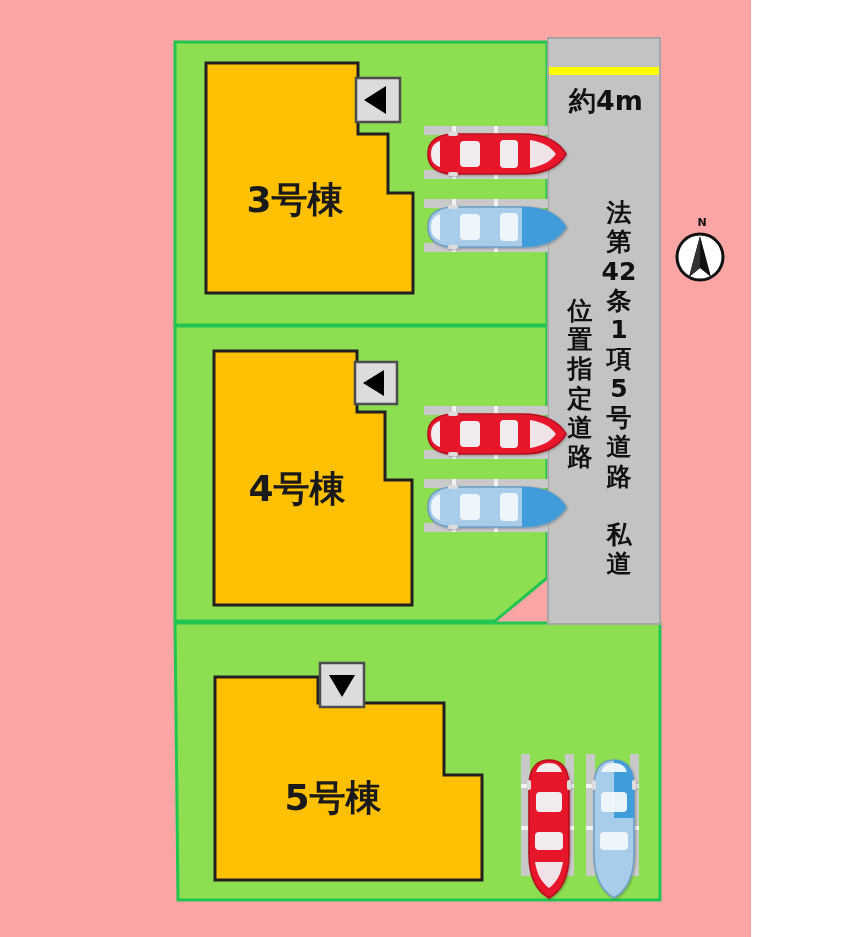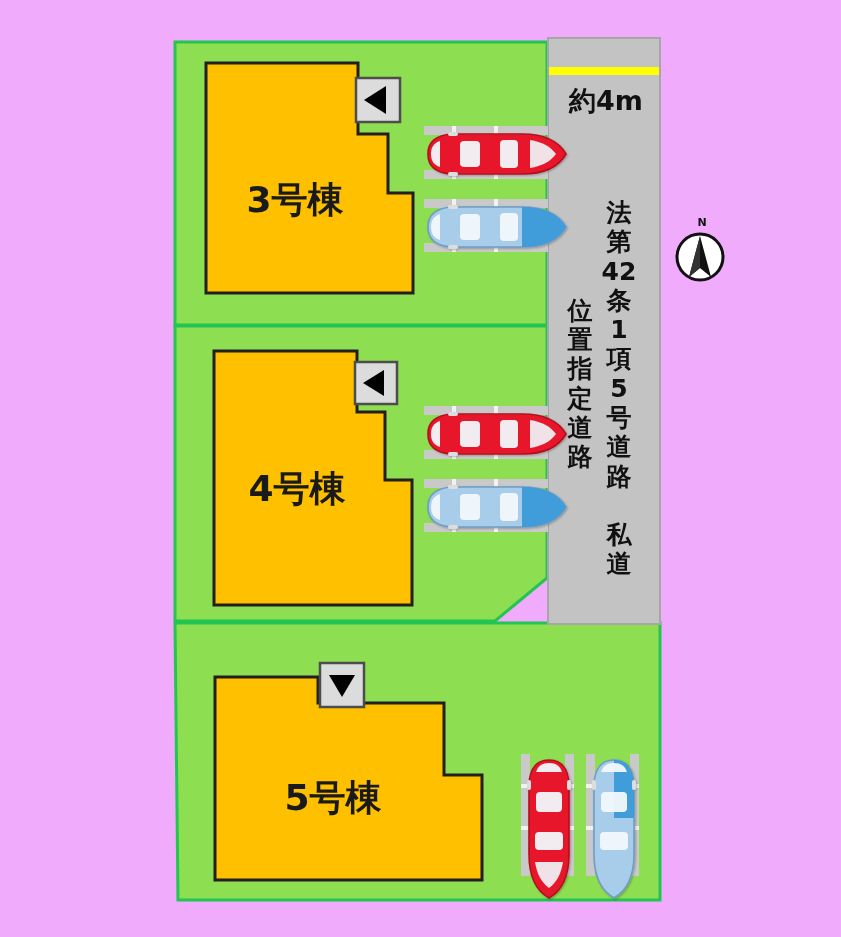--- a/index.html
+++ b/index.html
@@ -6,23 +6,23 @@
   html, body {
     margin: 0;
     padding: 0;
     background: #ffffff;
   }
   body {
     font-family: "DejaVu Sans", "Liberation Sans", sans-serif;
   }
   #plan-root {
     position: relative;
-    width: 841px;
+    width: 751px;
     height: 937px;
-    background: #f0abfc;
+    background: #fca5a5;
     overflow: hidden;
   }
   #plan-svg {
     position: absolute;
     left: 0;
     top: 0;
     width: 841px;
     height: 937px;
     display: block;
   }

